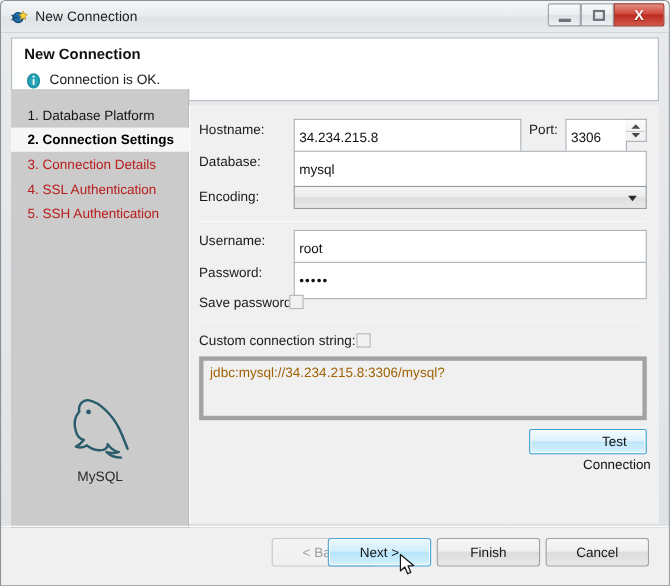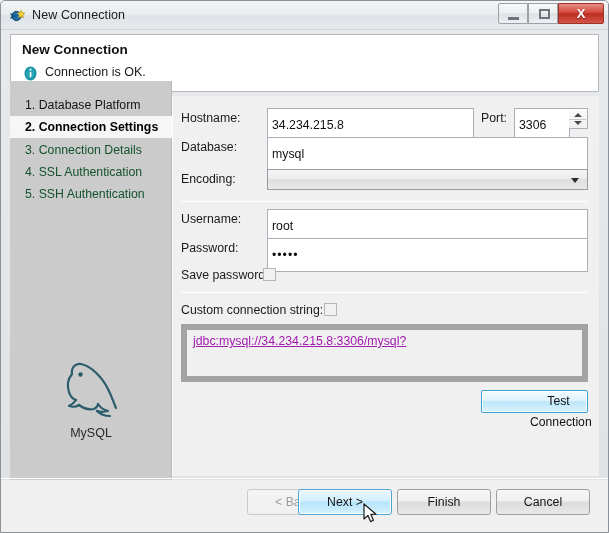--- a/index.html
+++ b/index.html
@@ -97,21 +97,21 @@
     position: absolute; left: 0; width: 162px; height: 22px;
     font-size: 12.3px; color: #151515;
     line-height: 22px;
     padding-left: 15px;
     white-space: nowrap;
   }
   .step.done { color: #141414; }
   .step.active {
     background: #f6f6f6; font-weight: bold; color: #000;
   }
-  .step.disabled { color: #14532d; }
+  .step.disabled { color: #b91c1c; }
 
   #mysql-logo {
     position: absolute; left: 40px; top: 280px; width: 80px; height: 62px;
   }
   #mysql-label {
     position: absolute; left: 0; top: 345px; width: 162px;
     text-align: center; font-size: 12.5px; color: #2a2a2a;
   }
 
   
@@ -132,26 +132,25 @@
     border: 1px solid #a9b0b7;
     font-size: 12.3px;
     color: #111;
     font-family: "Liberation Sans", sans-serif;
     padding: 16px 4px;
     line-height: 18px;
     outline: none;
   }
   .ftext.area {
     background: #f0f0f0;
-    border: 6px solid #a3a3a3;
-    color: #a21caf;
+    border: 4px solid #a3a3a3;
+    color: #a16207;
     padding: 4px 6px;
     line-height: 15px;
     resize: none;
-    text-decoration: underline;
   }
 
   #encoding-combo {
     position: absolute; left: 94px; top: 73px; width: 321px; height: 21px;
     background: linear-gradient(to bottom, #f6f6f6 0%, #ededed 45%, #dedede 52%, #e9e9e9 100%);
     border: 1px solid #959ba2;
     font-size: 12.3px; color: #111;
     line-height: 20px; padding-left: 6px;
     cursor: default;
   }

